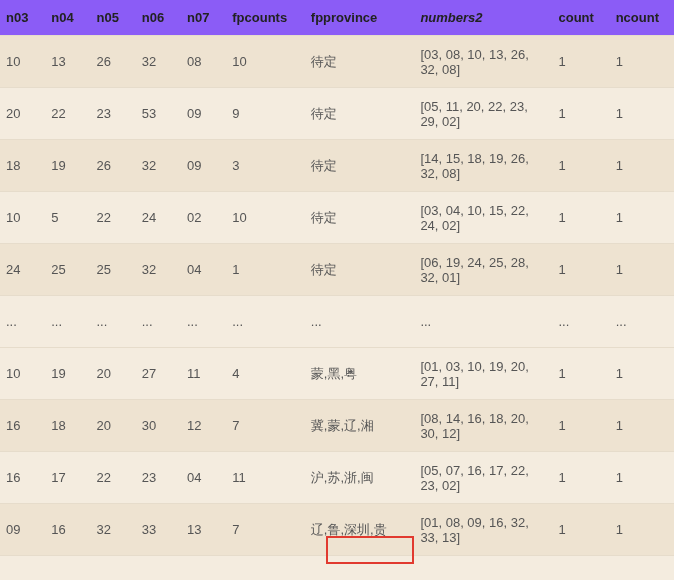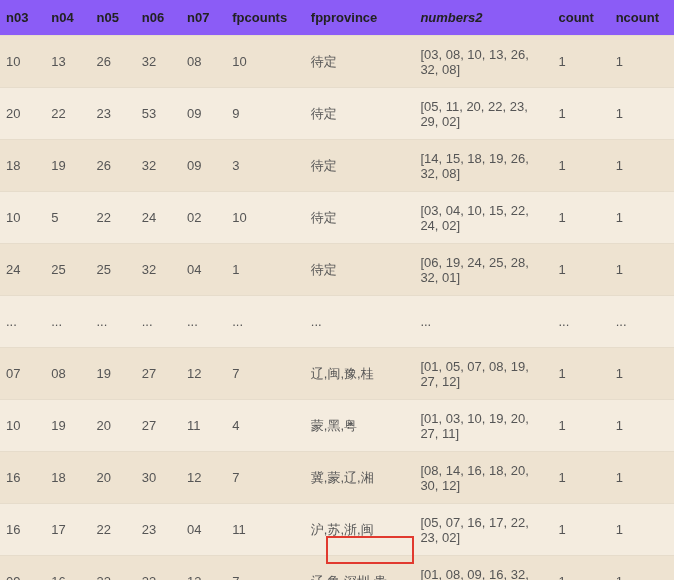--- a/index.html
+++ b/index.html
@@ -149,32 +149,20 @@
         <td>...</td>
         <td>...</td>
         <td>...</td>
         <td>...</td>
         <td>...</td>
         <td>...</td>
         <td>...</td>
         <td>...</td>
         <td>...</td>
       </tr>
-      <tr class="even">
-        <td>07</td>
-        <td>08</td>
-        <td>19</td>
-        <td>27</td>
-        <td>12</td>
-        <td>7</td>
-        <td>辽,闽,豫,桂</td>
-        <td>[01, 05, 07, 08, 19, 27, 12]</td>
-        <td>1</td>
-        <td>1</td>
-      </tr>
       <tr class="odd">
         <td>10</td>
         <td>19</td>
         <td>20</td>
         <td>27</td>
         <td>11</td>
         <td>4</td>
         <td>蒙,黑,粤</td>
         <td>[01, 03, 10, 19, 20, 27, 11]</td>
         <td>1</td>

